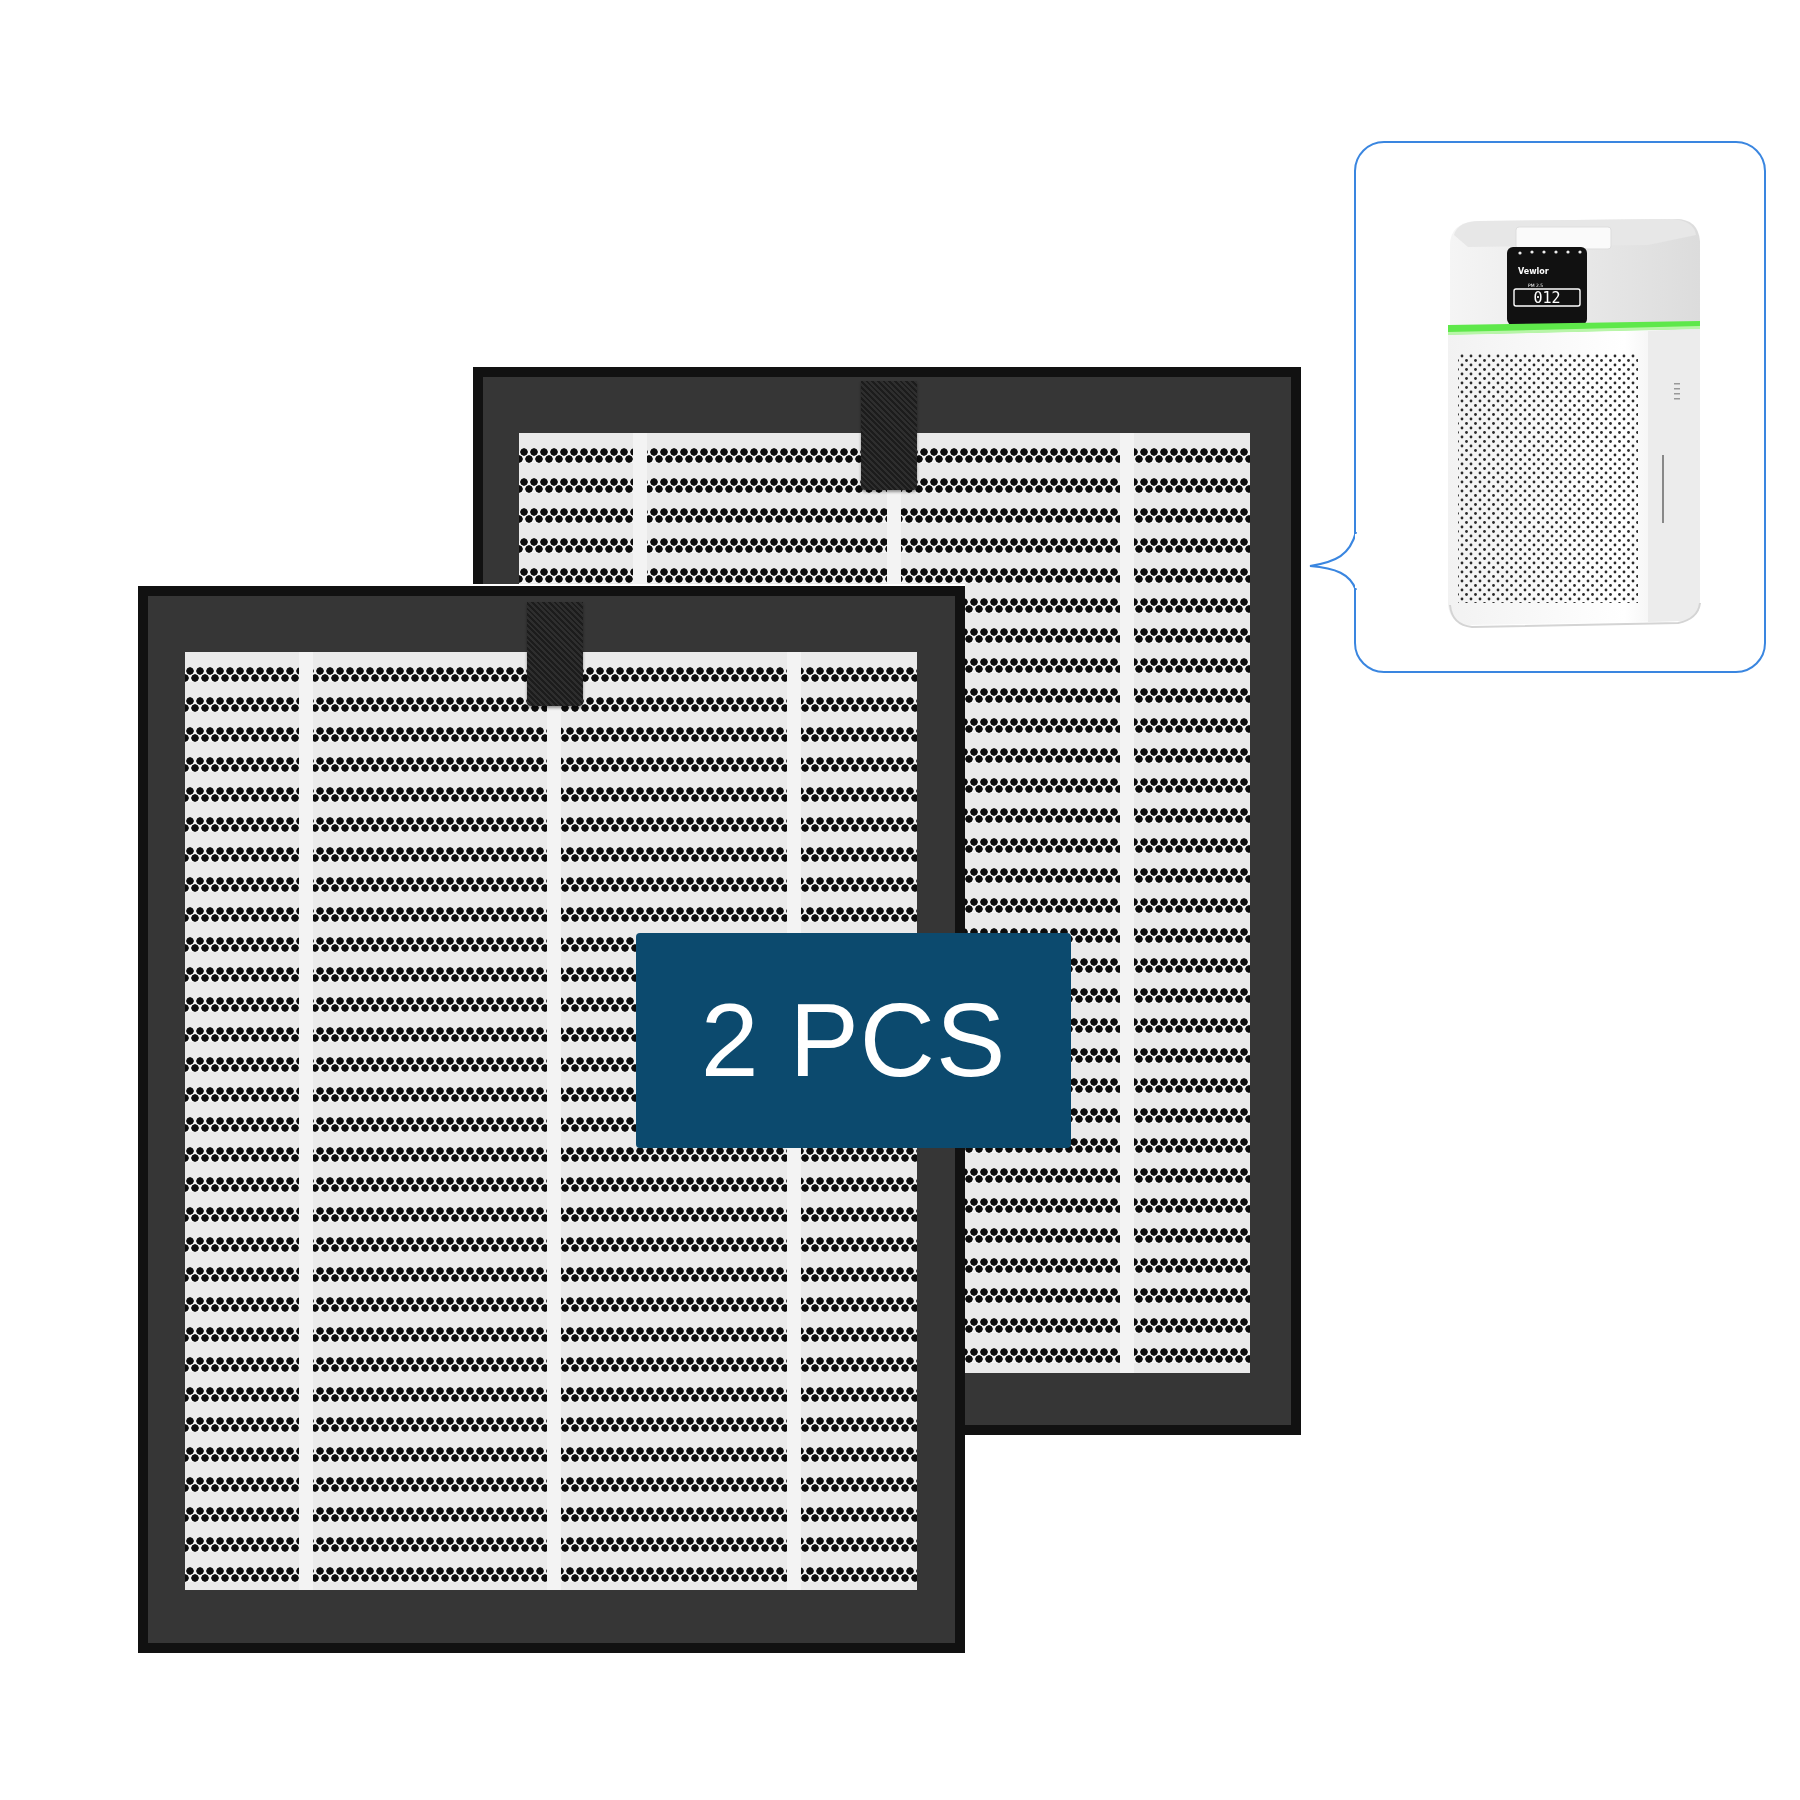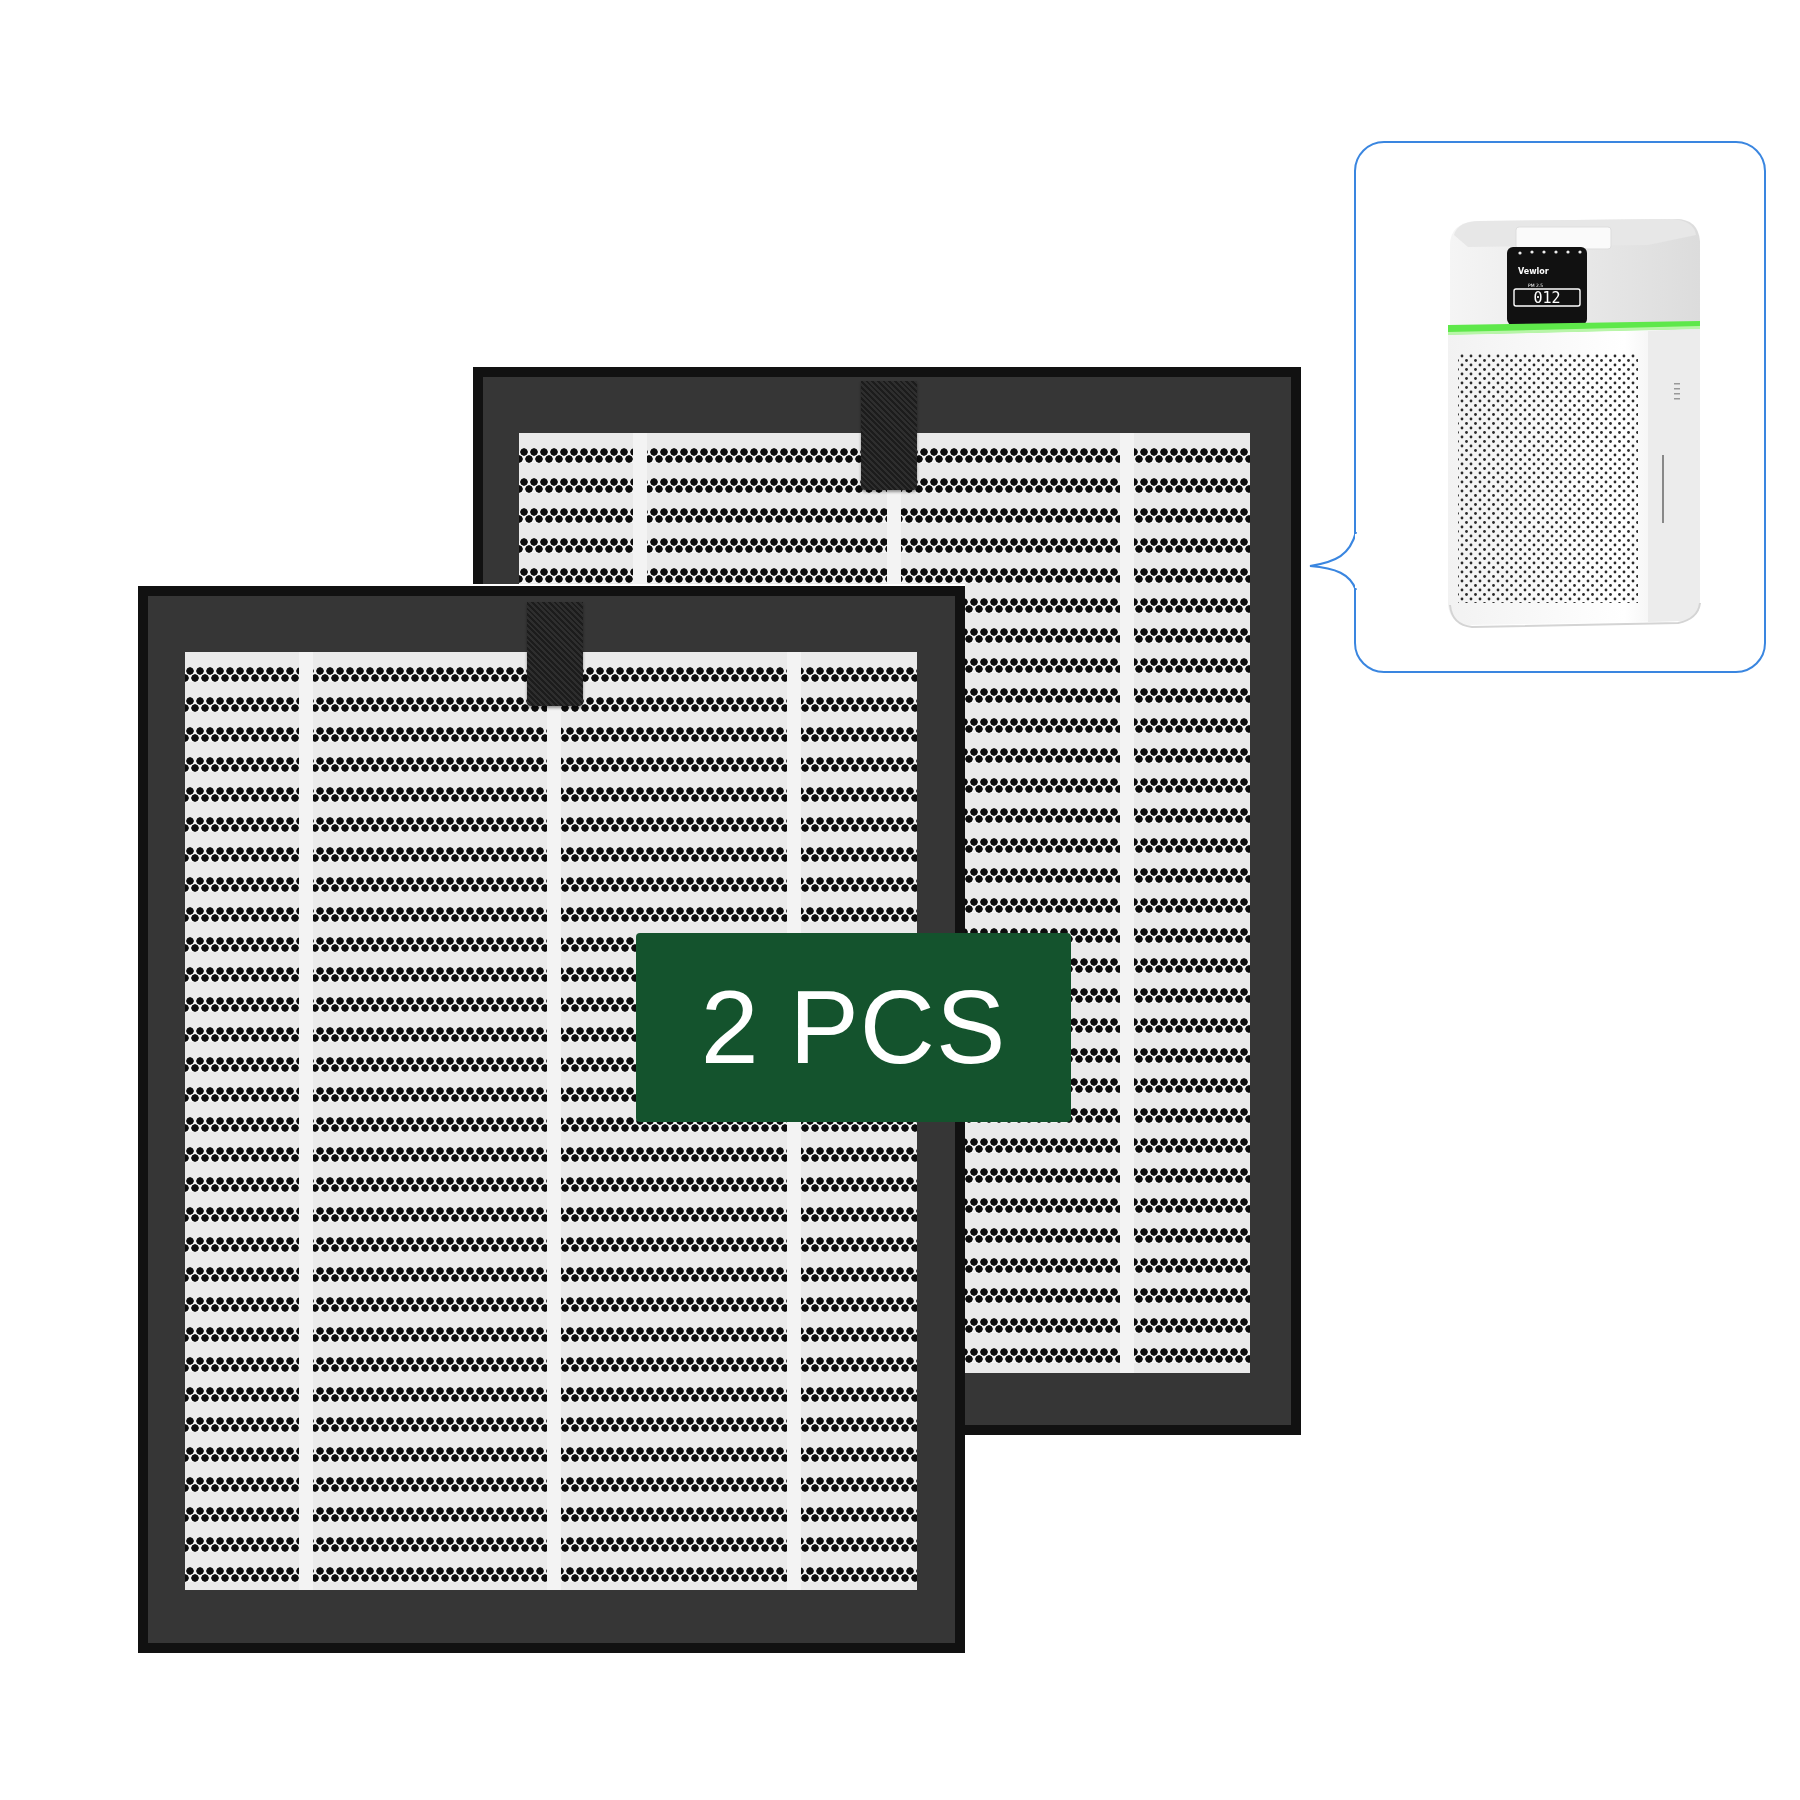--- a/index.html
+++ b/index.html
@@ -25,22 +25,22 @@
 
   #bubble {
     position: absolute; left: 1354px; top: 141px; width: 412px; height: 532px;
     box-sizing: border-box; border: 2px solid #3a86e0; border-radius: 30px; background: #fff;
   }
   #bubble-tail { position: absolute; left: 1306px; top: 530px; width: 52px; height: 70px; }
 
   #purifier { position: absolute; left: 1428px; top: 205px; width: 290px; height: 430px; }
 
   #badge {
-    position: absolute; left: 636px; top: 933px; width: 435px; height: 189px;
-    background: #14532d; border-radius: 4px;
+    position: absolute; left: 636px; top: 933px; width: 435px; height: 215px;
+    background: #0c4a6e; border-radius: 4px;
     display: flex; align-items: center; justify-content: center;
   }
   #badge-text { color: #ffffff; font-family: "Liberation Sans", sans-serif; font-size: 104px; letter-spacing: 1px; }
 </style>
 </head>
 <body>
 
 <div class="filter" style="left:473px; top:367px; width:828px; height:1068px;">
   <div class="frame"></div>
   <div class="mesh" style="left:46px; top:66px; width:731px; height:940px;">

